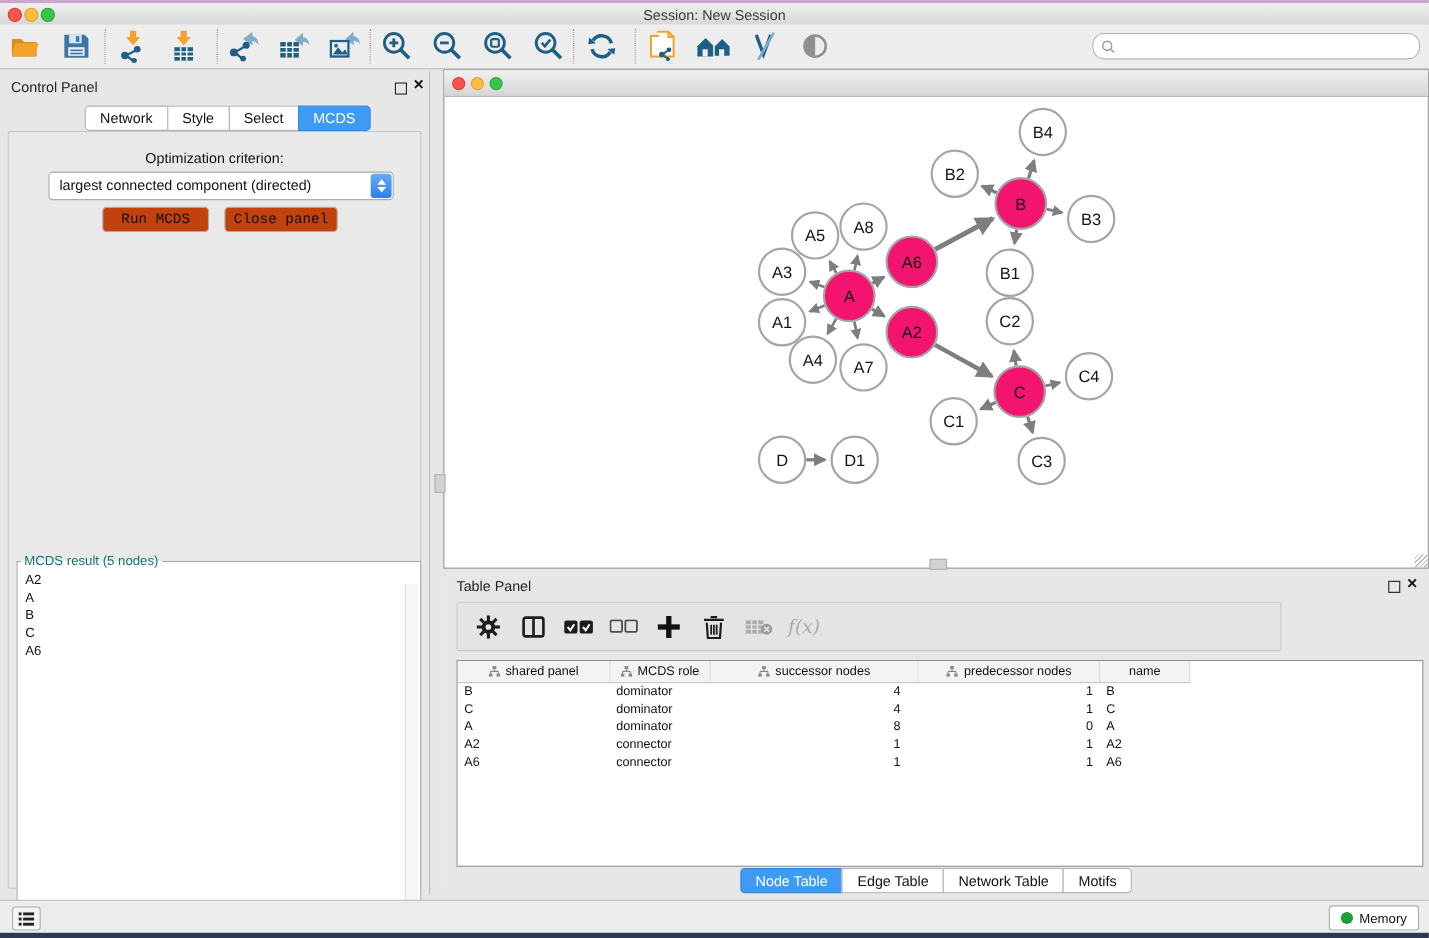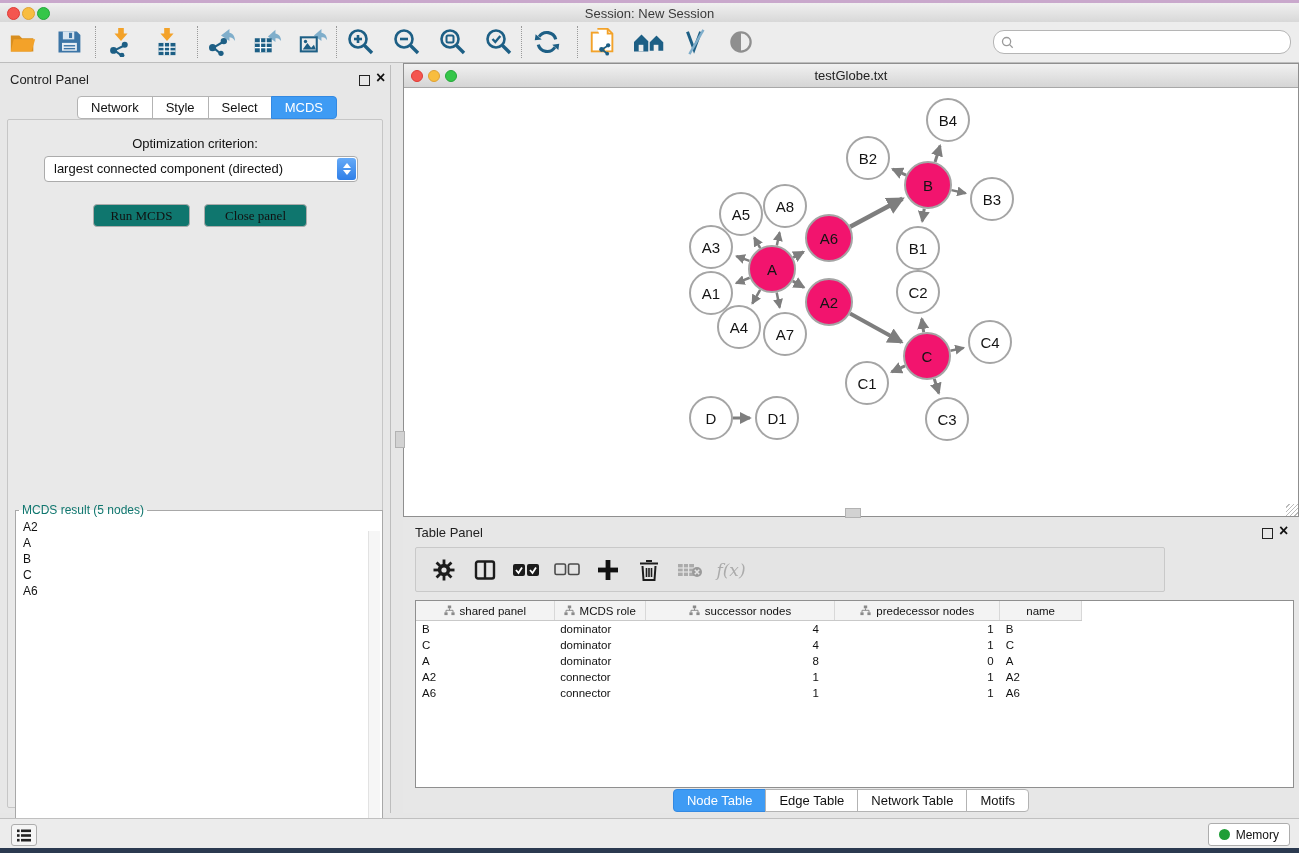--- a/index.html
+++ b/index.html
@@ -46,22 +46,22 @@
   #criterion-select{position:absolute;left:36px;top:36px;width:312px;height:24px;background:#FFF;
                     border:1px solid #ABABAB;border-radius:4px;cursor:pointer;}
   #criterion-select .val{position:absolute;left:9px;top:4px;font-size:13px;color:#111;white-space:nowrap;}
   #criterion-select .stepper{position:absolute;right:1px;top:1px;width:19px;height:22px;border-radius:3px;
                     background:linear-gradient(#66AAF7,#2F7FE8);display:flex;flex-direction:column;
                     align-items:center;justify-content:center;gap:2px;}
   .chev-up{width:0;height:0;border-left:4px solid transparent;border-right:4px solid transparent;
            border-bottom:5px solid #FFF;}
   .chev-down{width:0;height:0;border-left:4px solid transparent;border-right:4px solid transparent;
            border-top:5px solid #FFF;}
-  .ctrl-btn{position:absolute;top:84px;height:23px;background:#0f766e;border:1px solid #ABABAB;
-            border-radius:4px;font-size:13px;font-family:Liberation Serif, serif;cursor:pointer;color:#111;}
+  .ctrl-btn{position:absolute;top:68px;height:23px;background:#c2410c;border:1px solid #ABABAB;
+            border-radius:4px;font-size:13px;font-family:Liberation Mono, monospace;cursor:pointer;color:#111;}
   #run-btn{left:85px;width:97px;}
   #close-btn{left:196px;width:103px;}
   #result-box{position:absolute;left:7px;top:383px;width:366px;height:348px;background:#FFF;
               border:1px solid #A8A8A8;margin:0;padding:0;}
   #result-box legend{font-size:12px;color:#0f766e;margin-left:3px;padding:0 3px;}
   #result-list{list-style:none;margin:2px 0 0 0;padding:0 0 0 7px;font-size:12px;line-height:16px;color:#111;}
   #result-scroll{position:absolute;right:2px;top:14px;bottom:2px;width:11px;background:#F6F6F6;
                  border-left:1px solid #E2E2E2;}
   
   #network-window{position:absolute;left:403px;top:63px;width:894px;height:452px;background:#FFF;
@@ -333,21 +333,20 @@
         <div id="result-scroll"></div>
       </fieldset>
     </div>
   </div>
 
   <div id="network-window">
     <div id="net-titlebar">
       <span class="tl red"></span>
       <span class="tl yellow"></span>
       <span class="tl green"></span>
-      <div class="title">testGlobe.txt</div>
     </div>
     <svg id="network-canvas" width="892" height="427" viewBox="0 0 892 427">
         <defs>
           <marker id="arw" viewBox="0 0 10 10" refX="8.5" refY="5" markerWidth="4" markerHeight="4" orient="auto">
             <path d="M0 0L10 5L0 10z" fill="#7E7E7E"></path>
           </marker>
         </defs>
         <line x1="356.2156864791345" y1="160.0923469791096" x2="350.2573527109737" y2="149.5211096485017" stroke="#7E7E7E" stroke-width="2.5" marker-end="url(#arw)"></line>
         <line x1="372.8501966894689" y1="157.4952006587279" x2="375.54352872434754" y2="144.4428992589311" stroke="#7E7E7E" stroke-width="2.5" marker-end="url(#arw)"></line>
         <line x1="345.4234240064849" y1="172.85762833020766" x2="332.3986479927045" y2="168.16016812851637" stroke="#7E7E7E" stroke-width="2.5" marker-end="url(#arw)"></line>

